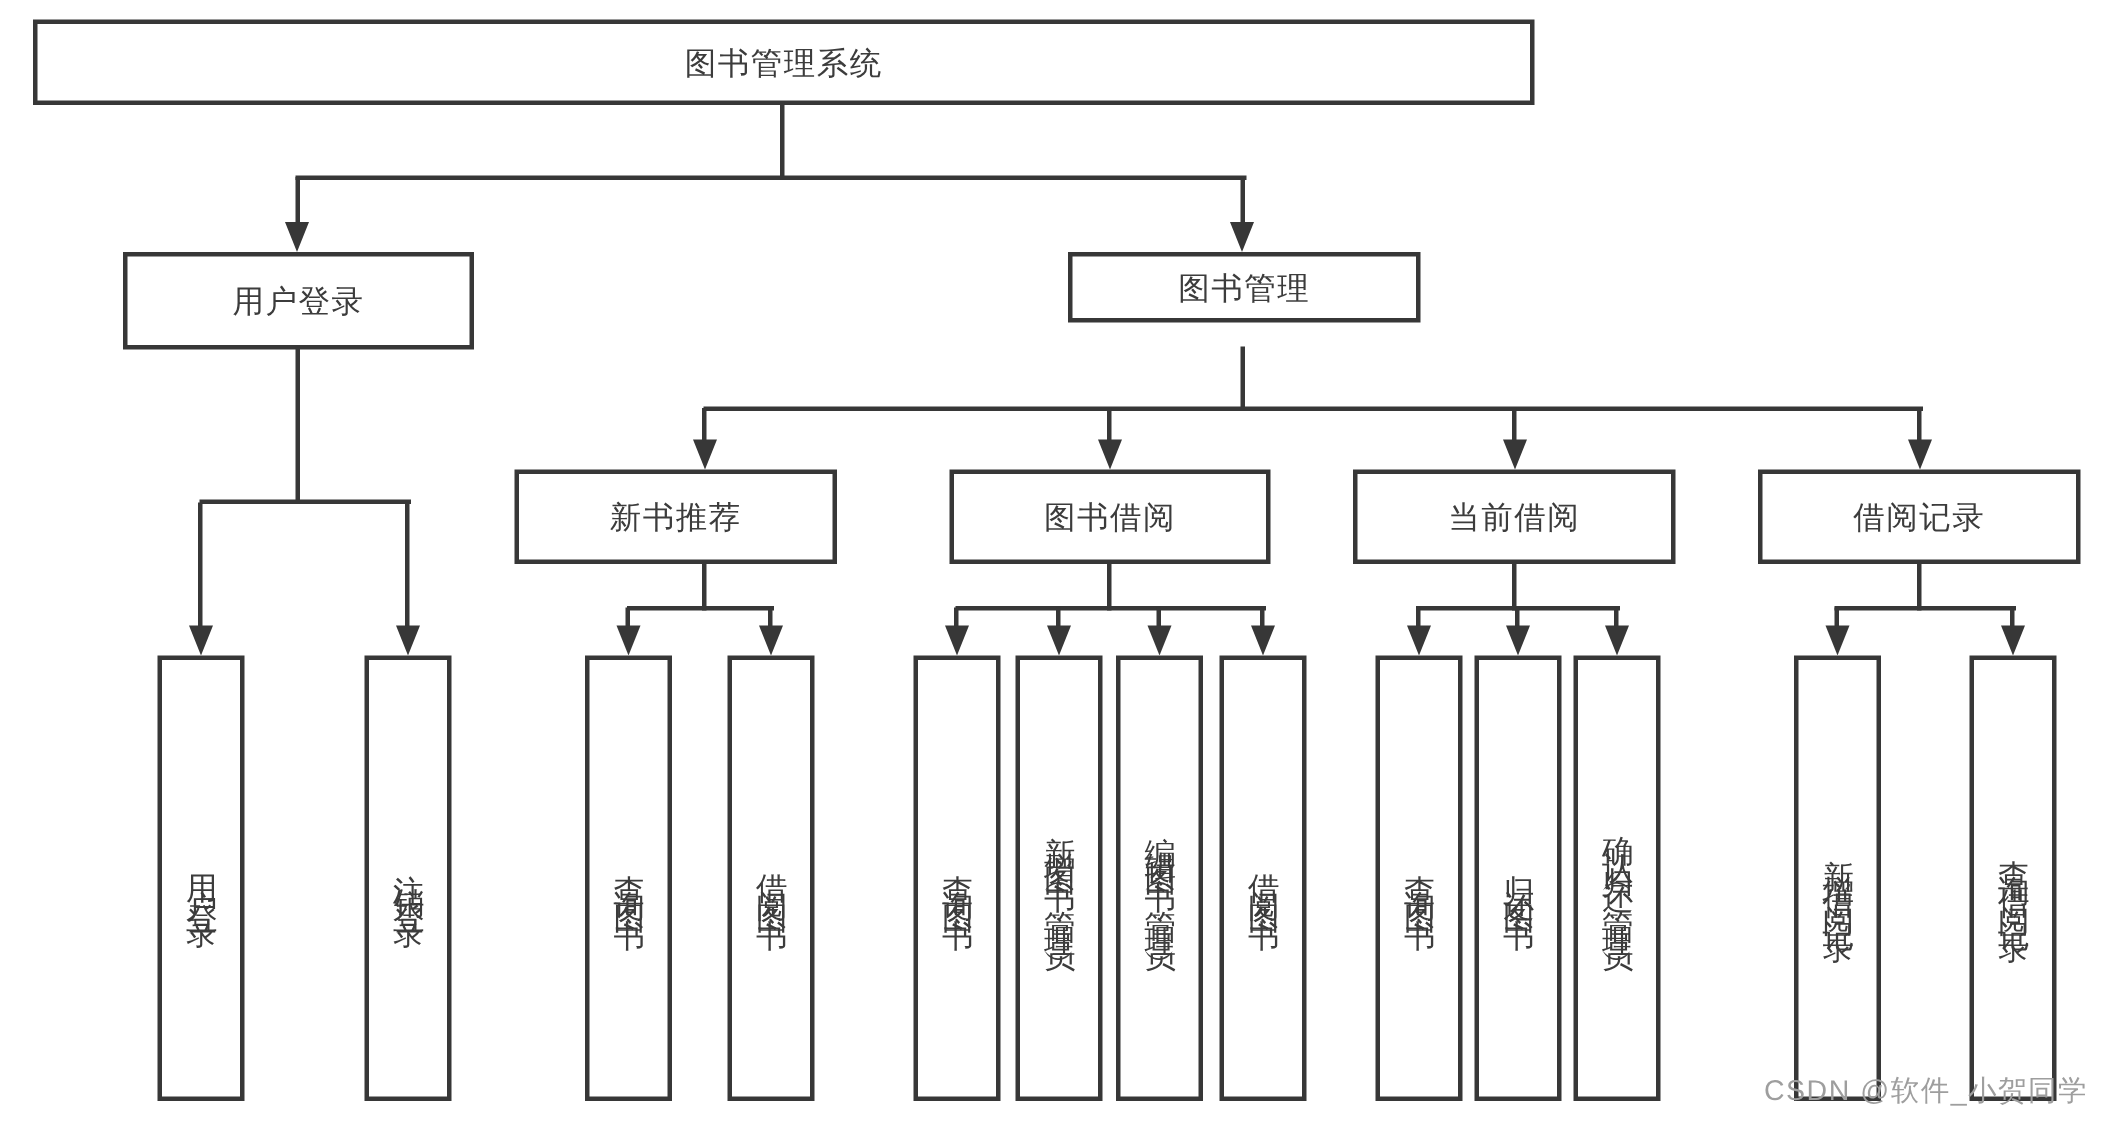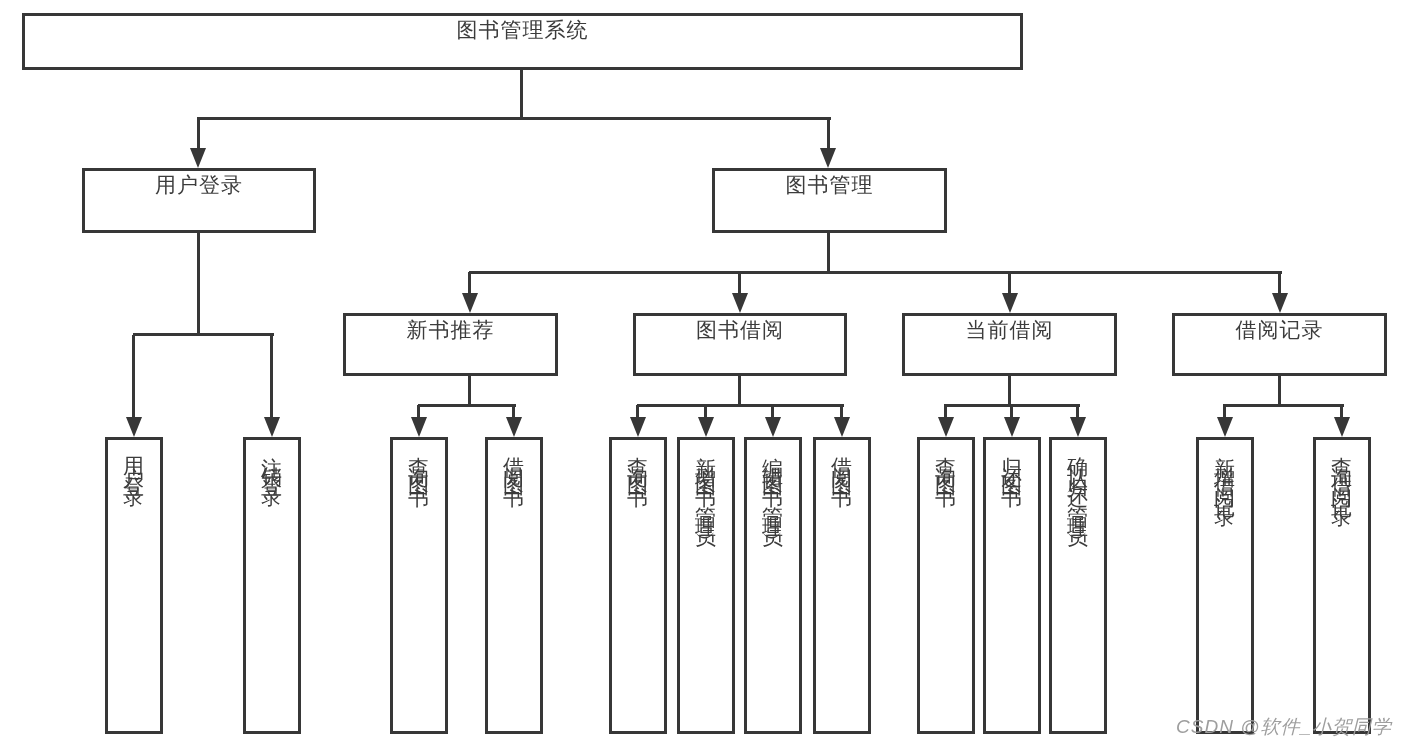--- a/index.html
+++ b/index.html
@@ -15,21 +15,21 @@
     position:relative;
     width:1405px;height:747px;
     background:var(--bg);
     overflow:hidden;
   }
   
   .node{
     position:absolute;
     border:3px solid var(--line);
     background:var(--bg);
-    display:flex;align-items:flex-start;justify-content:center;
+    display:flex;align-items:center;justify-content:center;
     color:var(--text);
     font-size:21px;
     letter-spacing:1px;
   }
   .leaf{
     border-width:3px;
   }
   .leaf .vtxt{
     writing-mode:vertical-rl;
     text-orientation:mixed;
@@ -48,21 +48,20 @@
     border-top:20px solid var(--line);
   }
   .watermark{
     position:absolute;
     top:714px;right:13px;
     font-size:19px;
     color:var(--wm);
     letter-spacing:1px;
     z-index:5;
     white-space:nowrap;
-    font-style:italic;
   }
 </style>
 </head>
 <body>
 
 <div class="stage">
 
   <div class="node" style="left:22px;top:13px;width:1001px;height:57px">
     <span>图书管理系统</span>
   </div>
@@ -70,21 +69,21 @@
   <div class="lv" style="left:520px;top:68px;height:50px"></div>
   <div class="lh" style="left:197px;top:117px;width:634px"></div>
   <div class="lv" style="left:197px;top:118px;height:32px"></div>
   <div class="arr" style="left:190px;top:148px"></div>
   <div class="lv" style="left:827px;top:118px;height:32px"></div>
   <div class="arr" style="left:820px;top:148px"></div>
 
   <div class="node" style="left:82px;top:168px;width:234px;height:65px">
     <span>用户登录</span>
   </div>
-  <div class="node" style="left:712px;top:168px;width:235px;height:65px">
+  <div class="node" style="left:712px;top:168px;width:235px;height:47px">
     <span>图书管理</span>
   </div>
 
   <div class="lv" style="left:197px;top:231px;height:104px"></div>
   <div class="lh" style="left:133px;top:333px;width:141px"></div>
   <div class="lv" style="left:132px;top:335px;height:84px"></div>
   <div class="arr" style="left:126px;top:417px"></div>
   <div class="lv" style="left:270px;top:335px;height:84px"></div>
   <div class="arr" style="left:264px;top:417px"></div>
 

